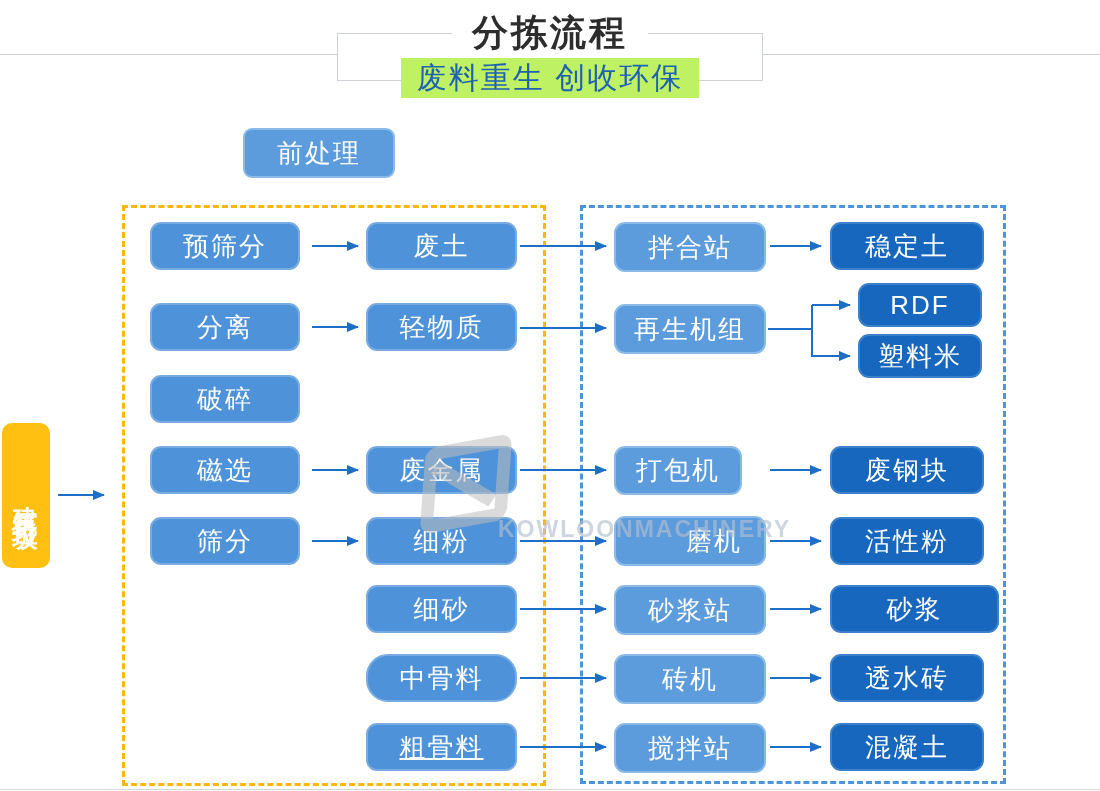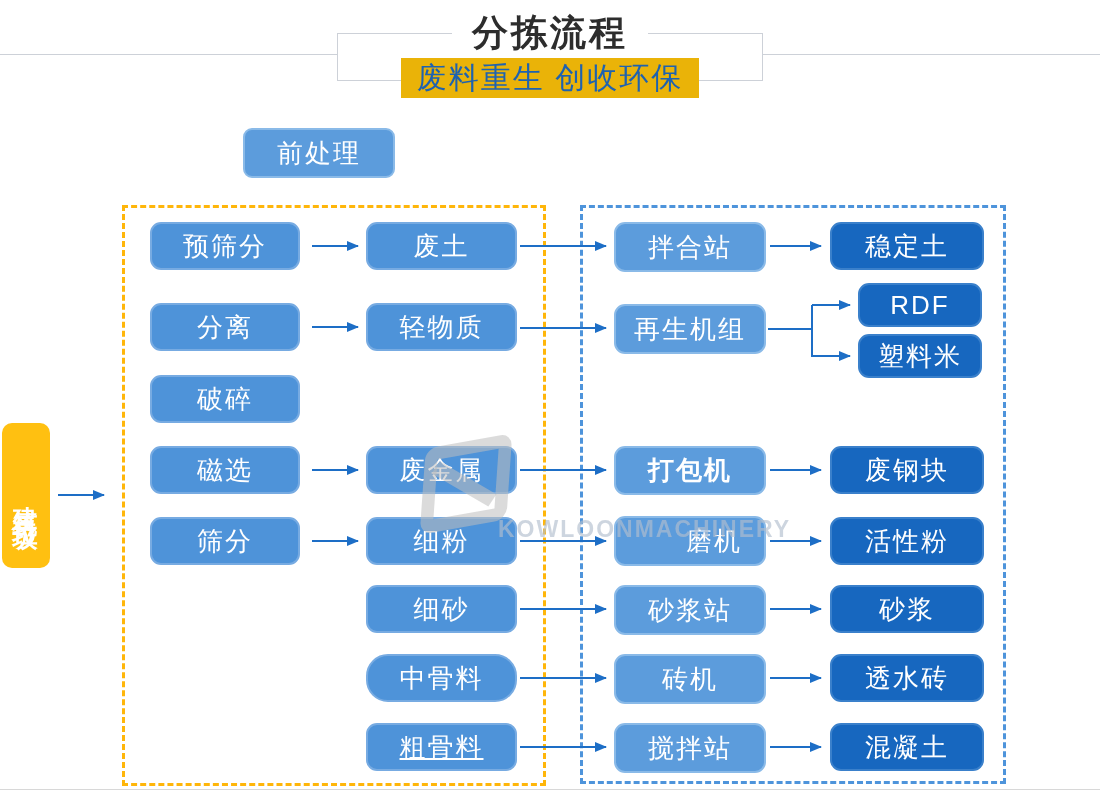--- a/index.html
+++ b/index.html
@@ -12,21 +12,21 @@
   .deco-line.left{left:0;top:54px;width:337px;}
   .deco-line.right{left:763px;top:54px;width:337px;}
   .deco-rect{position:absolute;left:337px;top:33px;width:424px;height:46px;border:1px solid var(--deco_line,#cdd1d8);}
   .title-wrap{position:absolute;left:0;top:8px;width:1100px;text-align:center;z-index:2;}
   .title-wrap span{
     display:inline-block;background:#fff;padding:0 20px;line-height:50px;
     font-size:36px;font-weight:700;letter-spacing:3px;color:var(--title_text,#2d2d2d);
   }
   .subtitle-wrap{position:absolute;left:0;top:58px;width:1100px;text-align:center;z-index:2;}
   .subtitle-wrap span{
-    display:inline-block;background:#eab308;padding:0 16px;line-height:40px;
+    display:inline-block;background:#bef264;padding:0 16px;line-height:40px;
     font-size:30px;font-weight:500;letter-spacing:2px;color:var(--subtitle_text,#1e62b0);
   }
   
   .stage-btn{
     position:absolute;height:50px;border-radius:9px;color:#fff;font-size:26px;letter-spacing:2px;
     background:var(--box_mid,#5c9cdc);border:2px solid var(--box_mid_border,#8abae8);
     display:flex;align-items:center;justify-content:center;box-sizing:border-box;z-index:4;
   }
   .stage-btn.pre{left:243px;top:128px;width:152px;}
   .stage-btn.post{left:734px;top:128px;width:148px;}
@@ -133,31 +133,31 @@
       <div class="node node-light" style="left: 150px; top: 375px; width: 150px; height: 48px;">破碎</div>
       <div class="node node-light" style="left: 150px; top: 446px; width: 150px; height: 48px;">磁选</div>
       <div class="node node-light" style="left: 366px; top: 446px; width: 151px; height: 48px;">废金属</div>
       <div class="node node-light" style="left: 150px; top: 517px; width: 150px; height: 48px;">筛分</div>
       <div class="node node-light" style="left: 366px; top: 517px; width: 151px; height: 48px;">细粉</div>
       <div class="node node-light" style="left: 366px; top: 585px; width: 151px; height: 48px;">细砂</div>
       <div class="node node-light" style="left: 366px; top: 654px; width: 151px; height: 48px; border-radius: 22px;">中骨料</div>
       <div class="node node-light" style="left: 366px; top: 723px; width: 151px; height: 48px; text-decoration: underline;">粗骨料</div>
       <div class="node node-mid" style="left: 614px; top: 222px; width: 152px; height: 50px;">拌合站</div>
       <div class="node node-mid" style="left: 614px; top: 304px; width: 152px; height: 50px;">再生机组</div>
-      <div class="node node-mid" style="left: 614px; top: 446px; width: 152px; height: 49px; font-weight: bold;">打包机</div>
+      <div class="node node-mid" style="left: 614px; top: 446px; width: 128px; height: 49px;">打包机</div>
       <div class="node node-mid" style="left: 614px; top: 516px; width: 152px; height: 50px; padding-left: 48px;">磨机</div>
       <div class="node node-mid" style="left: 614px; top: 585px; width: 152px; height: 50px;">砂浆站</div>
       <div class="node node-mid" style="left: 614px; top: 654px; width: 152px; height: 50px;">砖机</div>
       <div class="node node-mid" style="left: 614px; top: 723px; width: 152px; height: 50px;">搅拌站</div>
       <div class="node node-dark" style="left: 830px; top: 222px; width: 154px; height: 48px;">稳定土</div>
       <div class="node node-dark" style="left: 858px; top: 283px; width: 124px; height: 44px;">RDF</div>
       <div class="node node-dark" style="left: 858px; top: 334px; width: 124px; height: 44px;">塑料米</div>
       <div class="node node-dark" style="left: 830px; top: 446px; width: 154px; height: 48px;">废钢块</div>
       <div class="node node-dark" style="left: 830px; top: 517px; width: 154px; height: 48px;">活性粉</div>
-      <div class="node node-dark" style="left: 830px; top: 585px; width: 154px; height: 48px;">砂浆</div>
+      <div class="node node-dark" style="left: 830px; top: 585px; width: 169px; height: 48px;">砂浆</div>
       <div class="node node-dark" style="left: 830px; top: 654px; width: 154px; height: 48px;">透水砖</div>
       <div class="node node-dark" style="left: 830px; top: 723px; width: 154px; height: 48px;">混凝土</div>
     </div>
 
   <div class="watermark">
     <div class="wm-logo"></div>
     <div class="wm-en">KOWLOONMACHINERY</div>
   </div>
 
   <div class="bottom-line"></div>

